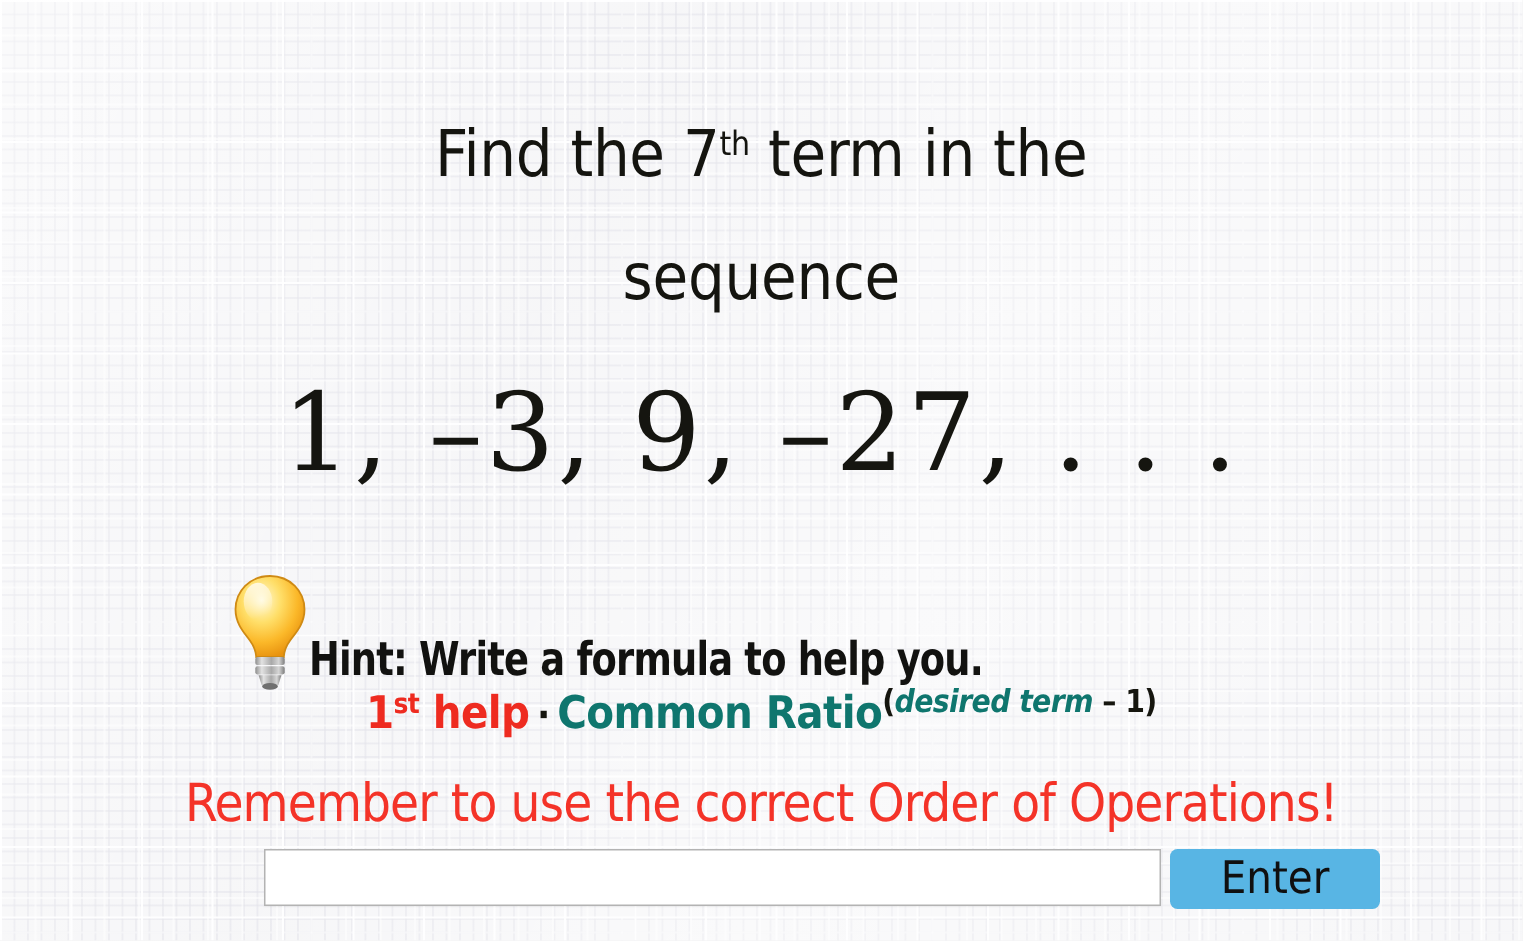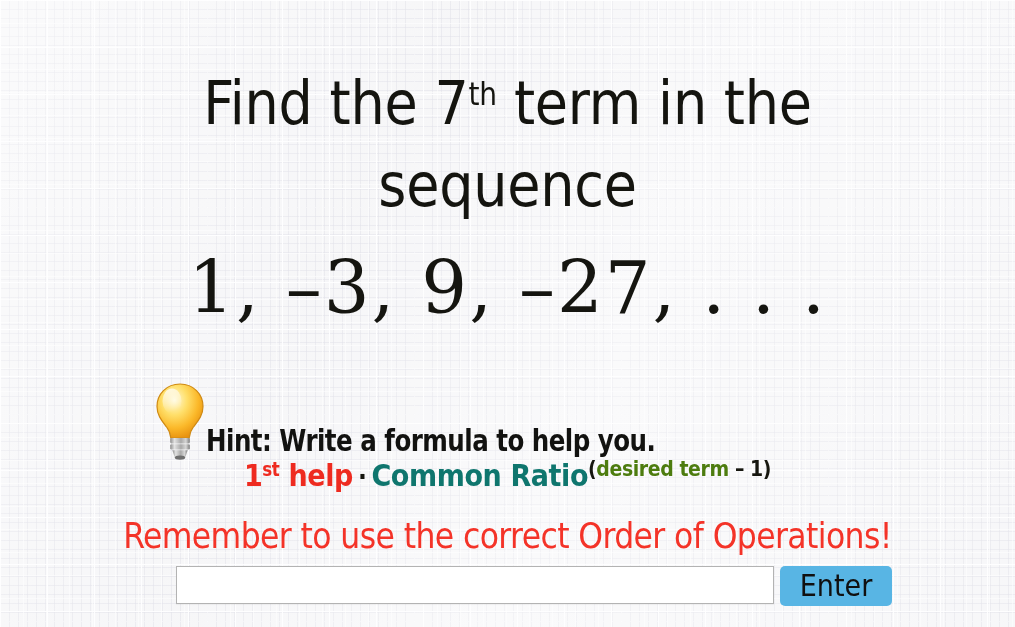--- a/index.html
+++ b/index.html
@@ -51,21 +51,21 @@
     inset: 0;
   }
 
   .prompt {
     position: absolute;
     left: 0;
     right: 0;
     top: 62px;
     text-align: center;
     font-family: "DejaVu Sans Condensed", "DejaVu Sans", sans-serif;
-    font-size: 60px;
+    font-size: 43px;
     line-height: 82px;
     color: #14140f;
     letter-spacing: -0.2px;
   }
   .prompt .line {
     display: block;
     white-space: nowrap;
   }
   .sup {
     font-size: 0.52em;
@@ -125,21 +125,21 @@
     font-family: "DejaVu Sans Condensed", "DejaVu Sans", sans-serif;
     font-weight: bold;
     font-size: 30px;
     line-height: 36px;
     letter-spacing: -0.4px;
     white-space: nowrap;
   }
   .formula .red   { color: #ee2b20; }
   .formula .blue  { color: #0f766e; }
   .formula .dark  { color: #16160f; }
-  .formula .green { color: #4d7c0f; }
+  .formula .green { color: #0f766e; font-style: italic; }
   .formula .dot   { color: #16160f; font-size: 26px; padding: 0 5px; }
   .formula .ordinal {
     font-size: 0.62em;
     vertical-align: 0.52em;
     line-height: 0;
   }
   .formula .exp {
     font-size: 0.70em;
     vertical-align: 0.50em;
     line-height: 0;
@@ -179,21 +179,21 @@
     font-family: "DejaVu Sans", sans-serif;
     font-size: 22px;
     color: #111111;
     padding: 0 8px;
     outline: none;
     border-radius: 0;
     box-shadow: 0 1px 1px rgba(0,0,0,0.04);
   }
   .enter-button {
     margin-left: 6px;
-    width: 112px;
+    width: 140px;
     height: 40px;
     box-sizing: border-box;
     background: #58b5e4;
     border: none;
     border-radius: 5px;
     font-family: "DejaVu Sans Condensed", "DejaVu Sans", sans-serif;
     font-size: 30px;
     line-height: 36px;
     color: #101010;
     cursor: pointer;

